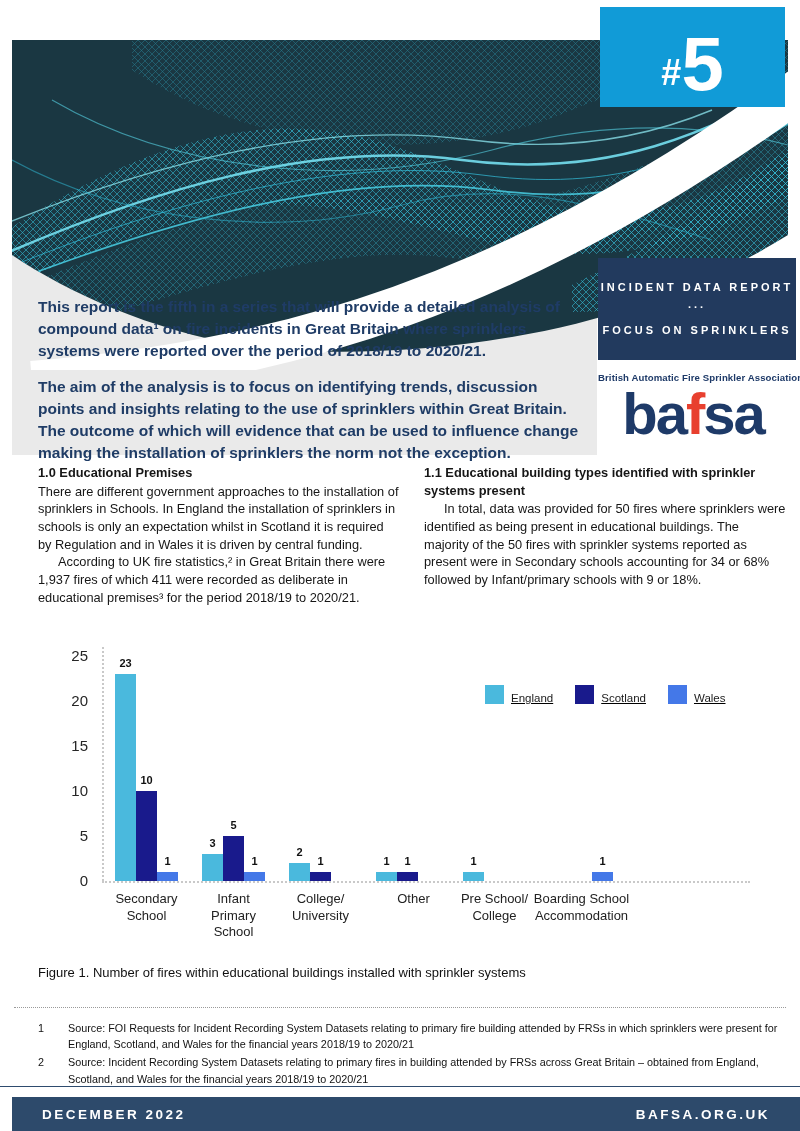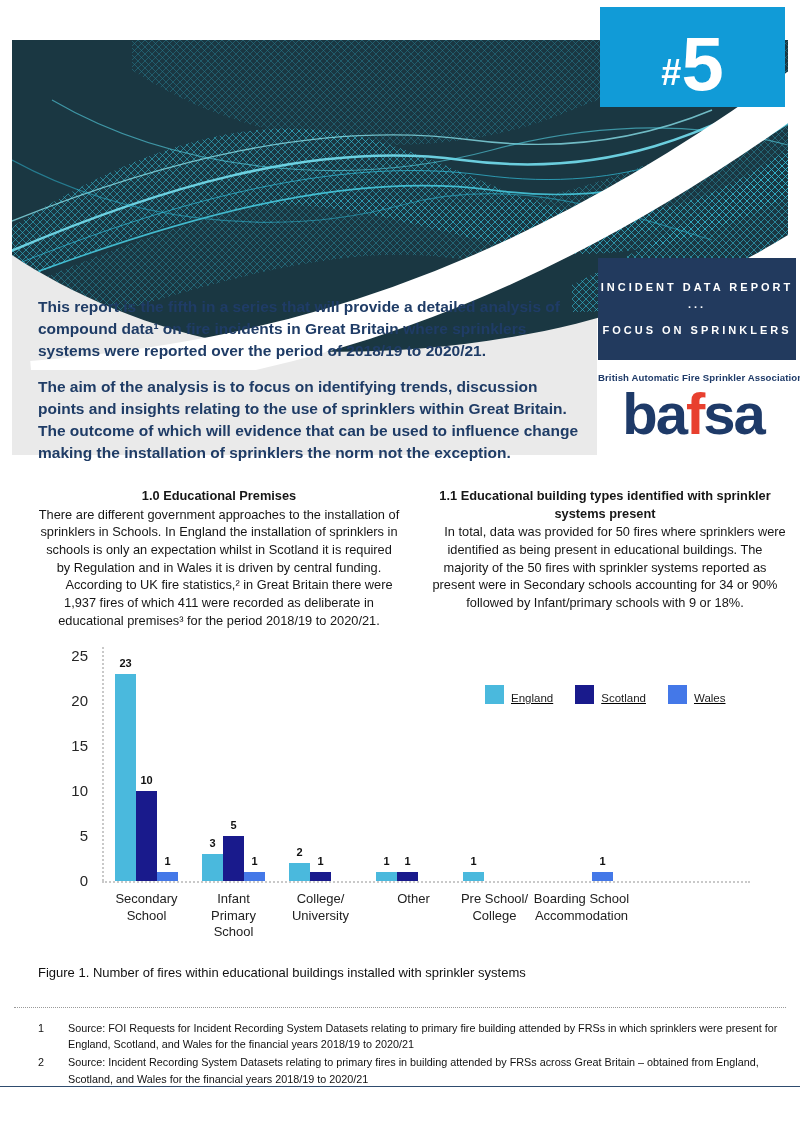--- a/index.html
+++ b/index.html
@@ -34,21 +34,21 @@
     background:#223a5e; color:#ffffff; display:flex; flex-direction:column;
     align-items:center; justify-content:center; text-align:center;
     font-weight:bold; font-size:11px; letter-spacing:3px; line-height:1.6;
   }
   #incident-box .l2 { margin-top:8px; }
   #logo-block { position:absolute; left:598px; top:372px; width:190px; text-align:center; }
   #logo-tagline { color:#1e3a68; font-weight:bold; font-size:9.6px; letter-spacing:0.1px; white-space:nowrap; }
   #logo-word { font-size:58px; font-weight:bold; color:#1e3a68; line-height:1.0; letter-spacing:-2px; margin-top:2px; }
   #logo-word .f-red { color:#e8402f; }
   
-  #columns { position:absolute; left:38px; top:487px; width:748px; display:flex; gap:24px;text-align:center; }
+  #columns { position:absolute; left:38px; top:464px; width:748px; display:flex; gap:24px; }
   .col { width:362px; font-size:12.8px; line-height:1.38; color:#161616; }
   .col h3 { font-size:12.8px; font-weight:bold; margin:0 0 1px 0; }
   .col p { margin:0; }
   .col p.indent { text-indent:20px; }
   
   #chart { position:absolute; left:38px; top:645px; width:740px; height:312px; }
   .ytick { position:absolute; width:50px; text-align:right; font-size:15px; color:#262626; height:18px; line-height:18px; }
   #yaxis-line { position:absolute; left:64px; top:2px; height:234px; border-left:2px dotted #c9c9c9; }
   #baseline  { position:absolute; left:64px; top:236px; width:648px; border-top:2px dotted #c9c9c9; }
   .bar { position:absolute; width:21px; }
@@ -129,21 +129,21 @@
   </div>
 
   <div id="columns">
       <div class="col">
         <h3>1.0 Educational Premises</h3>
         <p>There are different government approaches to the installation of sprinklers in Schools. In England the installation of sprinklers in schools is only an expectation whilst in Scotland it is required by Regulation and in Wales it is driven by central funding.</p>
         <p class="indent">According to UK fire statistics,² in Great Britain there were 1,937 fires of which 411 were recorded as deliberate in educational premises³ for the period 2018/19 to 2020/21.</p>
       </div>
       <div class="col">
         <h3>1.1 Educational building types identified with sprinkler systems present</h3>
-        <p class="indent">In total, data was provided for 50 fires where sprinklers were identified as being present in educational buildings. The majority of the 50 fires with sprinkler systems reported as present were in Secondary schools accounting for 34 or 90% followed by Infant/primary schools with 9 or 18%.</p>
+        <p class="indent">In total, data was provided for 50 fires where sprinklers were identified as being present in educational buildings. The majority of the 50 fires with sprinkler systems reported as present were in Secondary schools accounting for 34 or 68% followed by Infant/primary schools with 9 or 18%.</p>
       </div>
     </div>
 
   <div id="chart">
       <div class="ytick" style="left: 0px; top: 227px;">0</div>
       <div class="ytick" style="left: 0px; top: 182px;">5</div>
       <div class="ytick" style="left: 0px; top: 137px;">10</div>
       <div class="ytick" style="left: 0px; top: 92px;">15</div>
       <div class="ytick" style="left: 0px; top: 47px;">20</div>
       <div class="ytick" style="left: 0px; top: 2px;">25</div>
@@ -221,14 +221,18 @@
         <div class="fn-num">1</div>
         <div class="fn-text">Source: FOI Requests for Incident Recording System Datasets relating to primary fire building attended by FRSs in which sprinklers were present for England, Scotland, and Wales for the financial years 2018/19 to 2020/21</div>
       </div>
       <div class="footnote">
         <div class="fn-num">2</div>
         <div class="fn-text">Source: Incident Recording System Datasets relating to primary fires in building attended by FRSs across Great Britain – obtained from England, Scotland, and Wales for the financial years 2018/19 to 2020/21</div>
       </div>
     </div>
 
   <div id="footer-hairline"></div>
+  <div id="footer-bar">
+    <span>DECEMBER 2022</span>
+    <span>BAFSA.ORG.UK</span>
+  </div>
 
 </div>
 
 </body></html>

